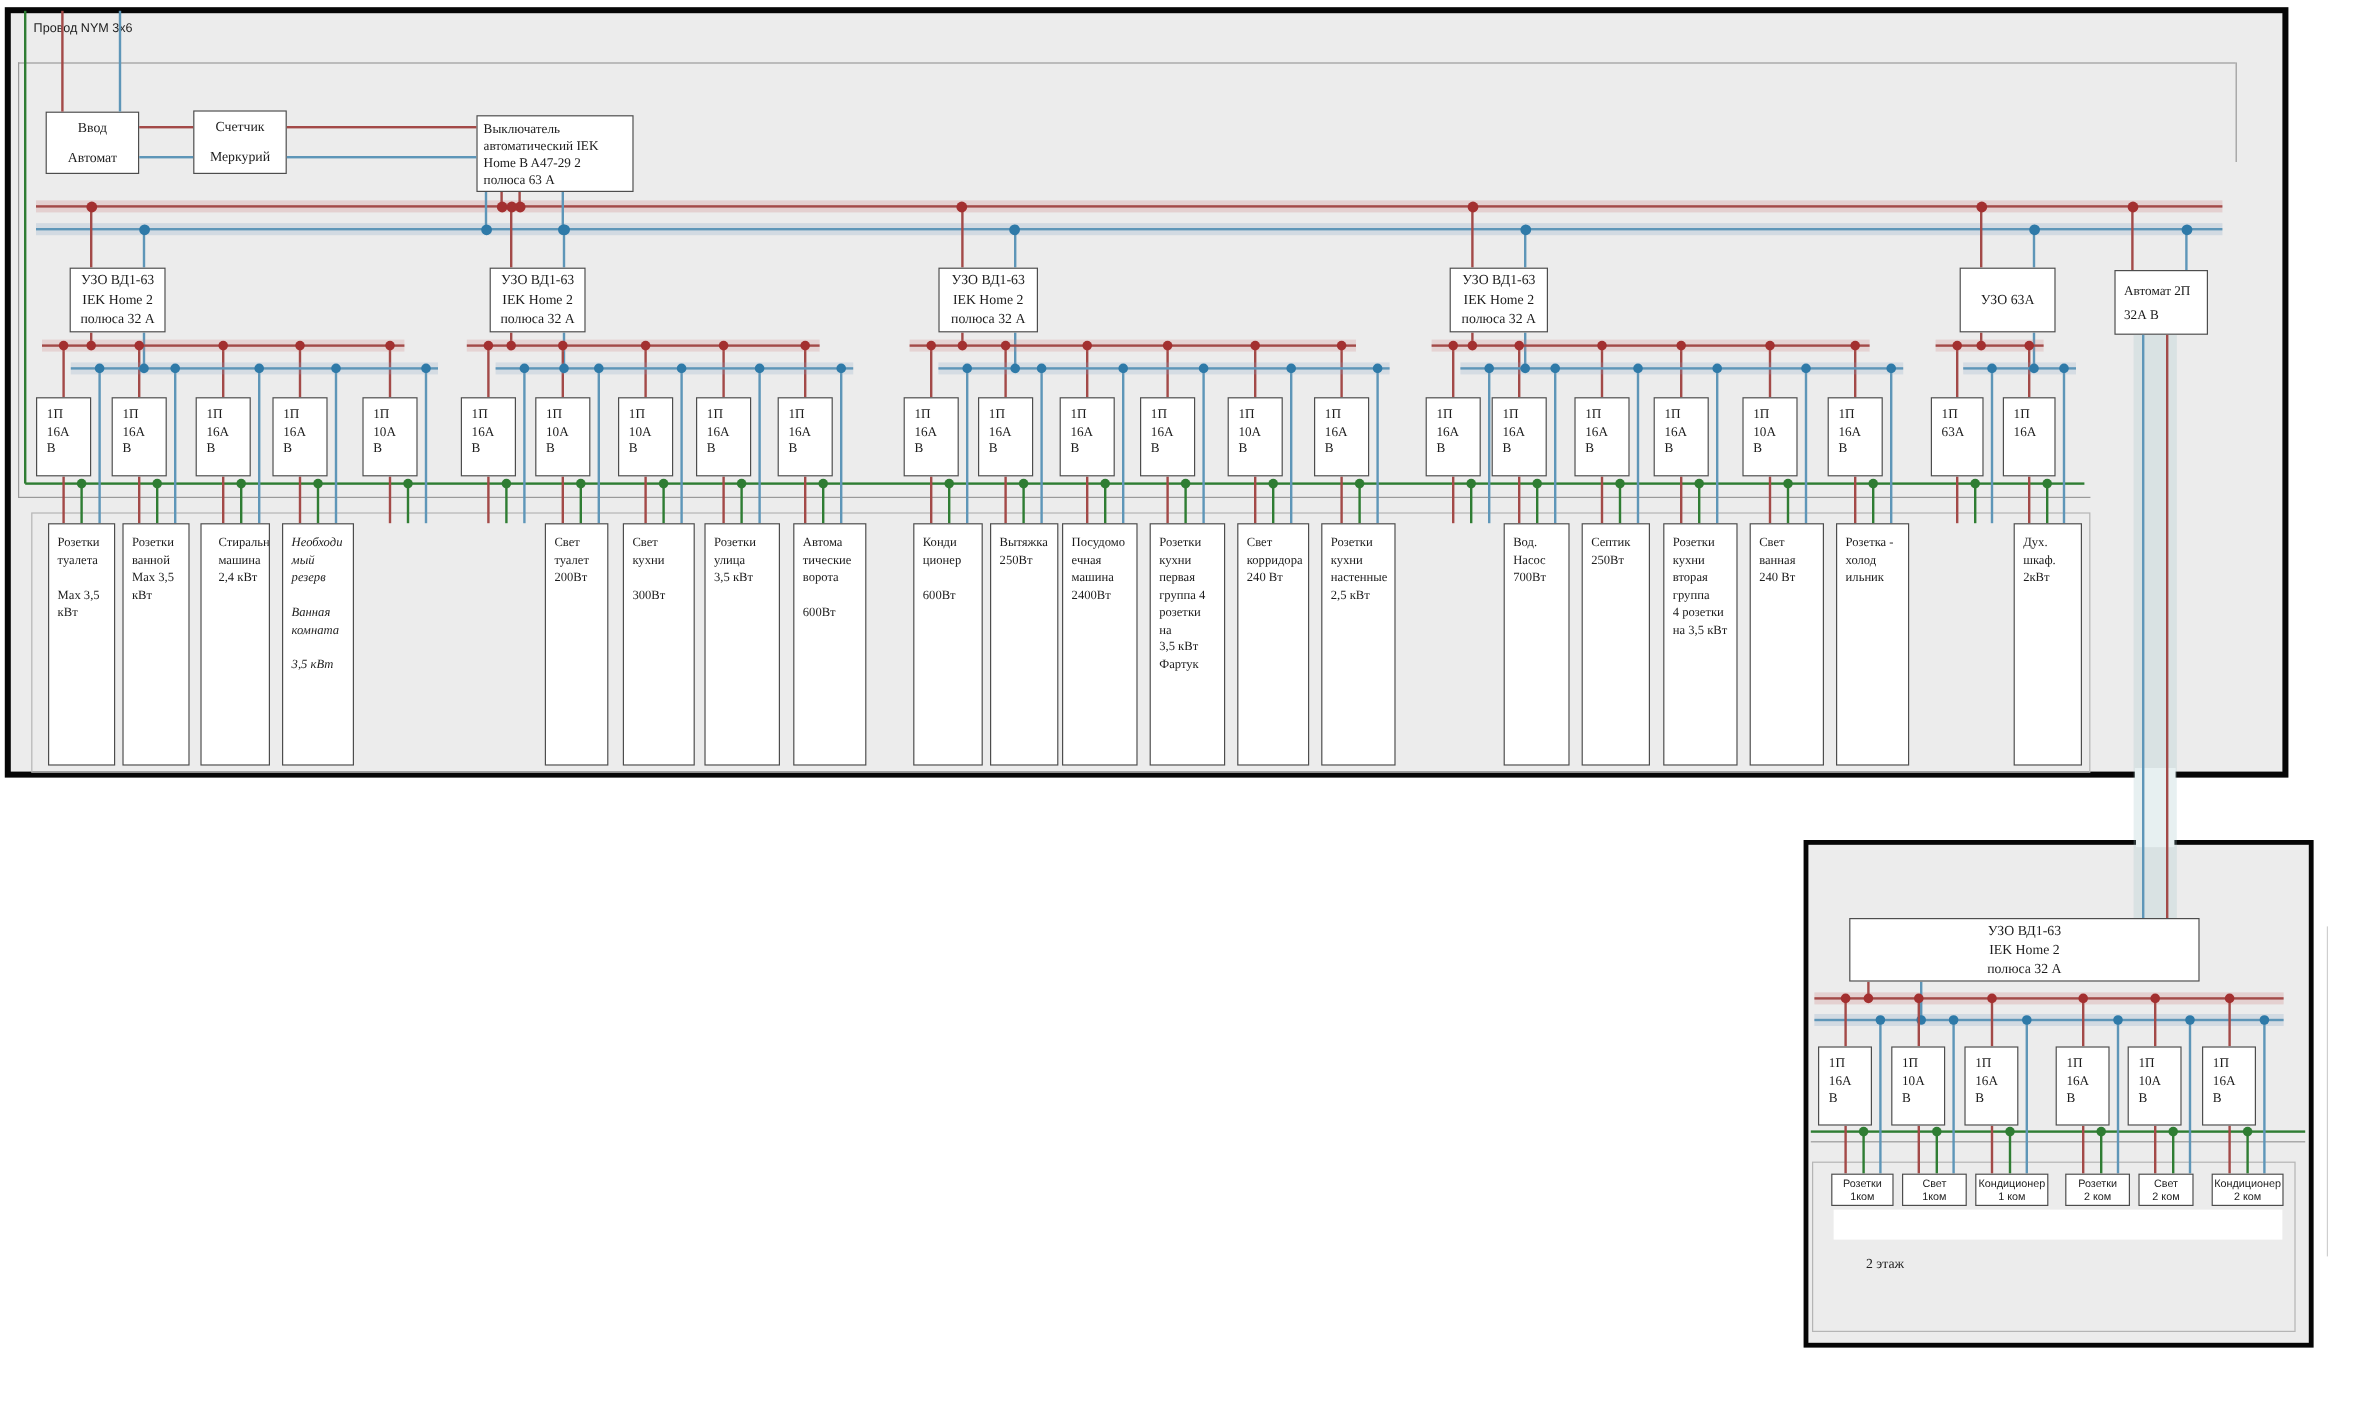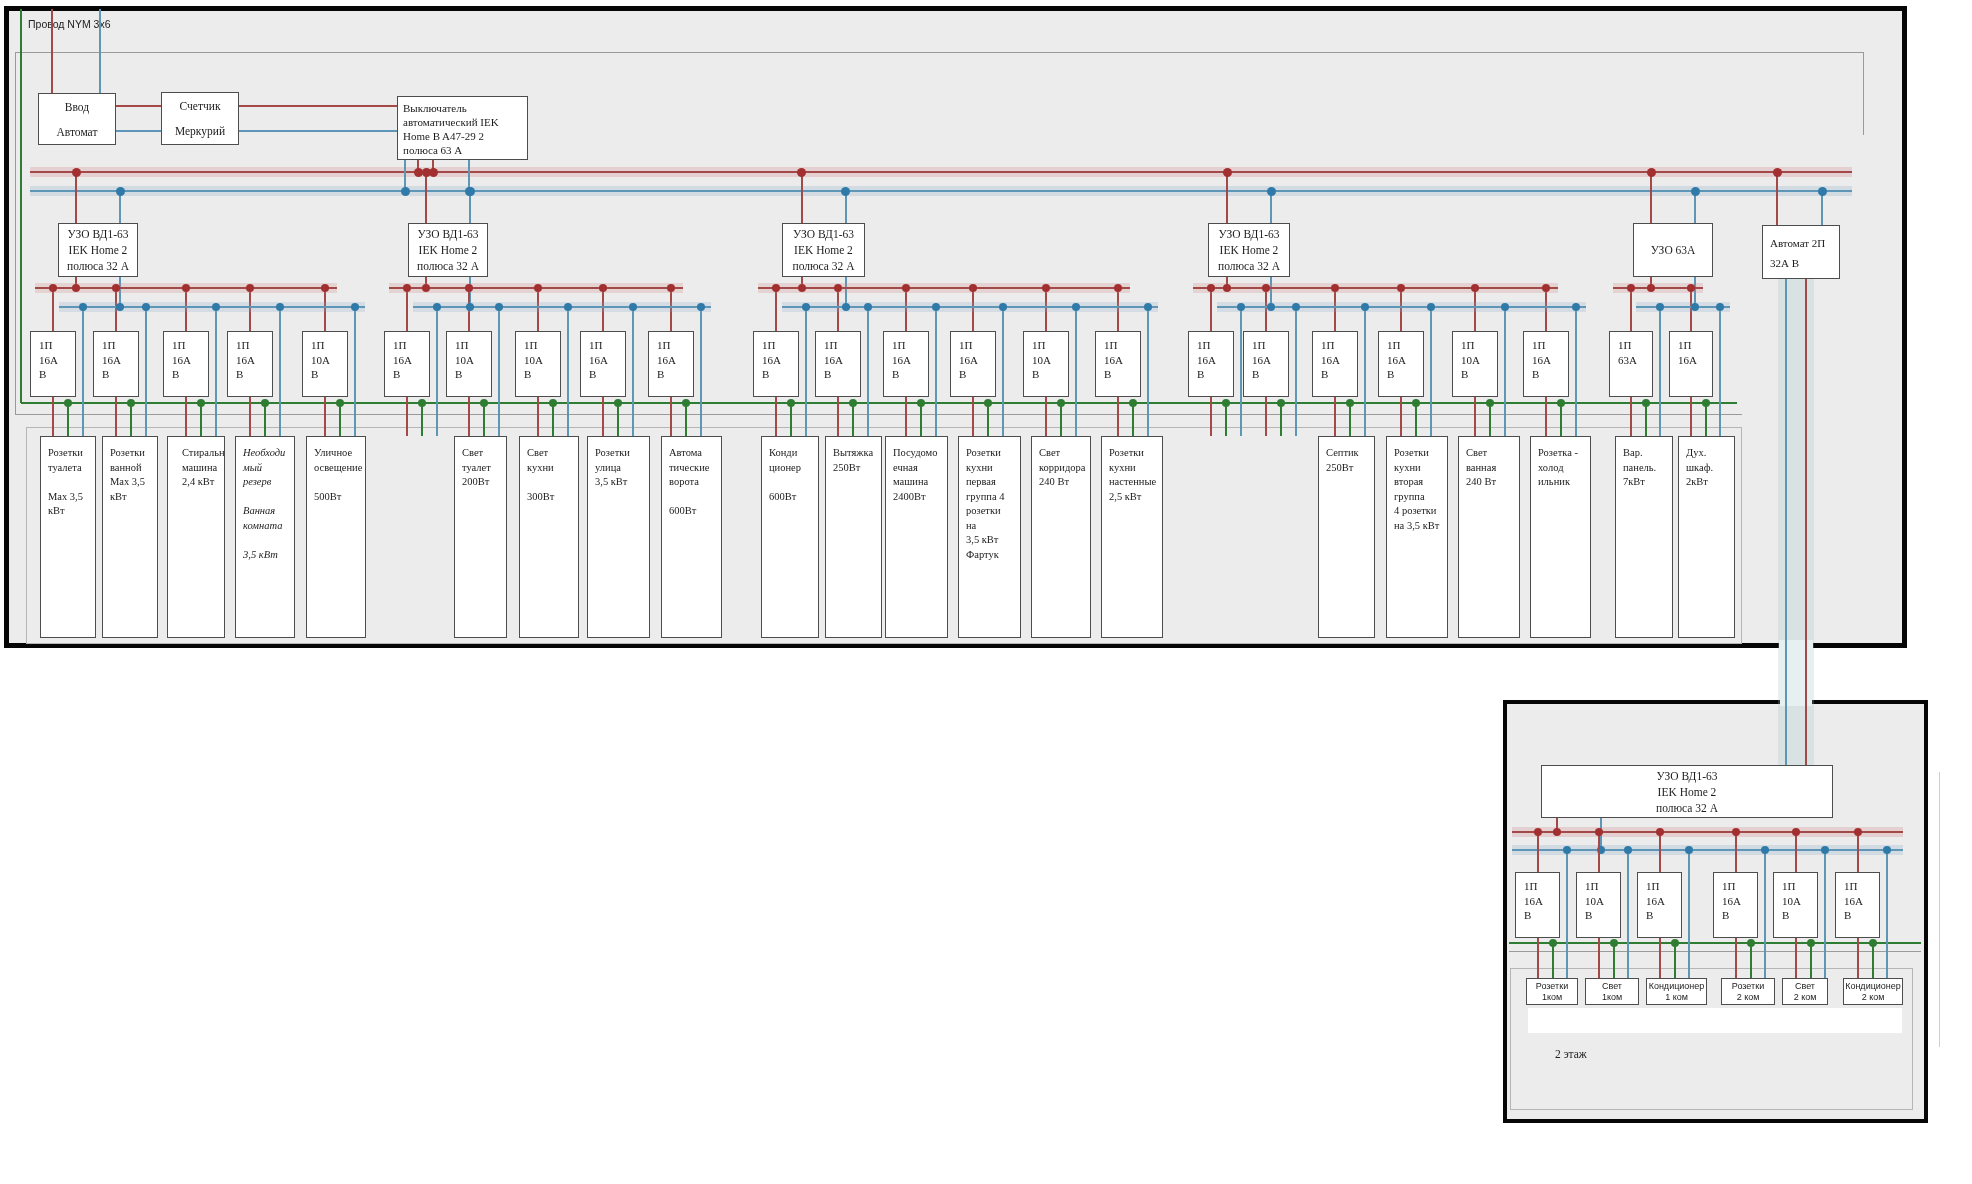--- a/index.html
+++ b/index.html
@@ -150,24 +150,20 @@
 машина
 2,4 кВт</div>
     <div class="box load" style="left: 235px; top: 436px; width: 60px; height: 202px; font-style: italic;">Необходи
 мый
 резерв
 
 Ванная
 комната
 
 3,5 кВт</div>
-    <div class="box load" style="left: 306px; top: 436px; width: 60px; height: 202px;">Уличное
-освещение
-
-500Вт</div>
     <div class="abs" style="left: 425px; top: 172px; width: 2px; height: 51px; background: rgb(163, 74, 72);"></div>
     <div class="abs" style="left: 469px; top: 191px; width: 2px; height: 32px; background: rgb(94, 150, 184);"></div>
     <div class="abs" style="left: 421.5px; top: 167.5px; width: 9px; height: 9px; background: rgb(163, 48, 48); border-radius: 50%;"></div>
     <div class="abs" style="left: 465.5px; top: 186.5px; width: 9px; height: 9px; background: rgb(47, 122, 168); border-radius: 50%;"></div>
     <div class="abs" style="left: 425px; top: 277px; width: 2px; height: 11px; background: rgb(163, 74, 72);"></div>
     <div class="abs" style="left: 469px; top: 277px; width: 2px; height: 30px; background: rgb(94, 150, 184);"></div>
     <div class="abs" style="left: 406px; top: 288px; width: 2px; height: 43px; background: rgb(163, 74, 72);"></div>
     <div class="abs" style="left: 406px; top: 397px; width: 2px; height: 39px; background: rgb(163, 74, 72);"></div>
     <div class="abs" style="left: 436px; top: 307px; width: 2px; height: 129px; background: rgb(94, 150, 184);"></div>
     <div class="abs" style="left: 421px; top: 403px; width: 2px; height: 33px; background: rgb(47, 125, 51);"></div>
@@ -409,20 +405,23 @@
 В</div>
     <div class="box brk" style="left: 1378px; top: 331px; width: 46px; height: 66px;">1П
 16А
 В</div>
     <div class="box brk" style="left: 1452px; top: 331px; width: 46px; height: 66px;">1П
 10А
 В</div>
     <div class="box brk" style="left: 1523px; top: 331px; width: 46px; height: 66px;">1П
 16А
 В</div>
+    <div class="box load" style="left: 1253px; top: 436px; width: 55px; height: 202px;">Вод.
+Насос
+700Вт</div>
     <div class="box load" style="left: 1318px; top: 436px; width: 57px; height: 202px;">Септик
 250Вт</div>
     <div class="box load" style="left: 1386px; top: 436px; width: 62px; height: 202px;">Розетки
 кухни
 вторая
 группа
 4 розетки
 на 3,5 кВт</div>
     <div class="box load" style="left: 1458px; top: 436px; width: 62px; height: 202px;">Свет
 ванная
@@ -454,23 +453,20 @@
     <div class="abs" style="left: 1627px; top: 284px; width: 8px; height: 8px; background: rgb(163, 48, 48); border-radius: 50%;"></div>
     <div class="abs" style="left: 1687px; top: 284px; width: 8px; height: 8px; background: rgb(163, 48, 48); border-radius: 50%;"></div>
     <div class="abs" style="left: 1691px; top: 303px; width: 8px; height: 8px; background: rgb(47, 122, 168); border-radius: 50%;"></div>
     <div class="abs" style="left: 1656px; top: 303px; width: 8px; height: 8px; background: rgb(47, 122, 168); border-radius: 50%;"></div>
     <div class="abs" style="left: 1716px; top: 303px; width: 8px; height: 8px; background: rgb(47, 122, 168); border-radius: 50%;"></div>
     <div class="box uzo" style="left: 1633px; top: 223px; width: 80px; height: 54px;">УЗО 63А</div>
     <div class="box brk" style="left: 1609px; top: 331px; width: 44px; height: 66px;">1П
 63А</div>
     <div class="box brk" style="left: 1669px; top: 331px; width: 44px; height: 66px;">1П
 16А</div>
-    <div class="box load" style="left: 1615px; top: 436px; width: 58px; height: 202px;">Вар.
-панель.
-7кВт</div>
     <div class="box load" style="left: 1678px; top: 436px; width: 57px; height: 202px;">Дух.
 шкаф.
 2кВт</div>
     <div class="abs" style="left: 1776px; top: 172px; width: 2px; height: 53px; background: rgb(163, 74, 72);"></div>
     <div class="abs" style="left: 1821px; top: 191px; width: 2px; height: 34px; background: rgb(94, 150, 184);"></div>
     <div class="abs" style="left: 1772.5px; top: 167.5px; width: 9px; height: 9px; background: rgb(163, 48, 48); border-radius: 50%;"></div>
     <div class="abs" style="left: 1817.5px; top: 186.5px; width: 9px; height: 9px; background: rgb(47, 122, 168); border-radius: 50%;"></div>
     <div class="abs" style="left: 1779px; top: 640px; width: 34px; height: 20px; background: rgb(255, 255, 255);"></div>
     <div class="abs" style="left: 1780px; top: 698px; width: 32px; height: 8px; background: rgb(255, 255, 255);"></div>
     <div class="abs" style="left: 1778px; top: 279px; width: 36px; height: 486px; background: rgba(160, 195, 200, 0.25);"></div>

